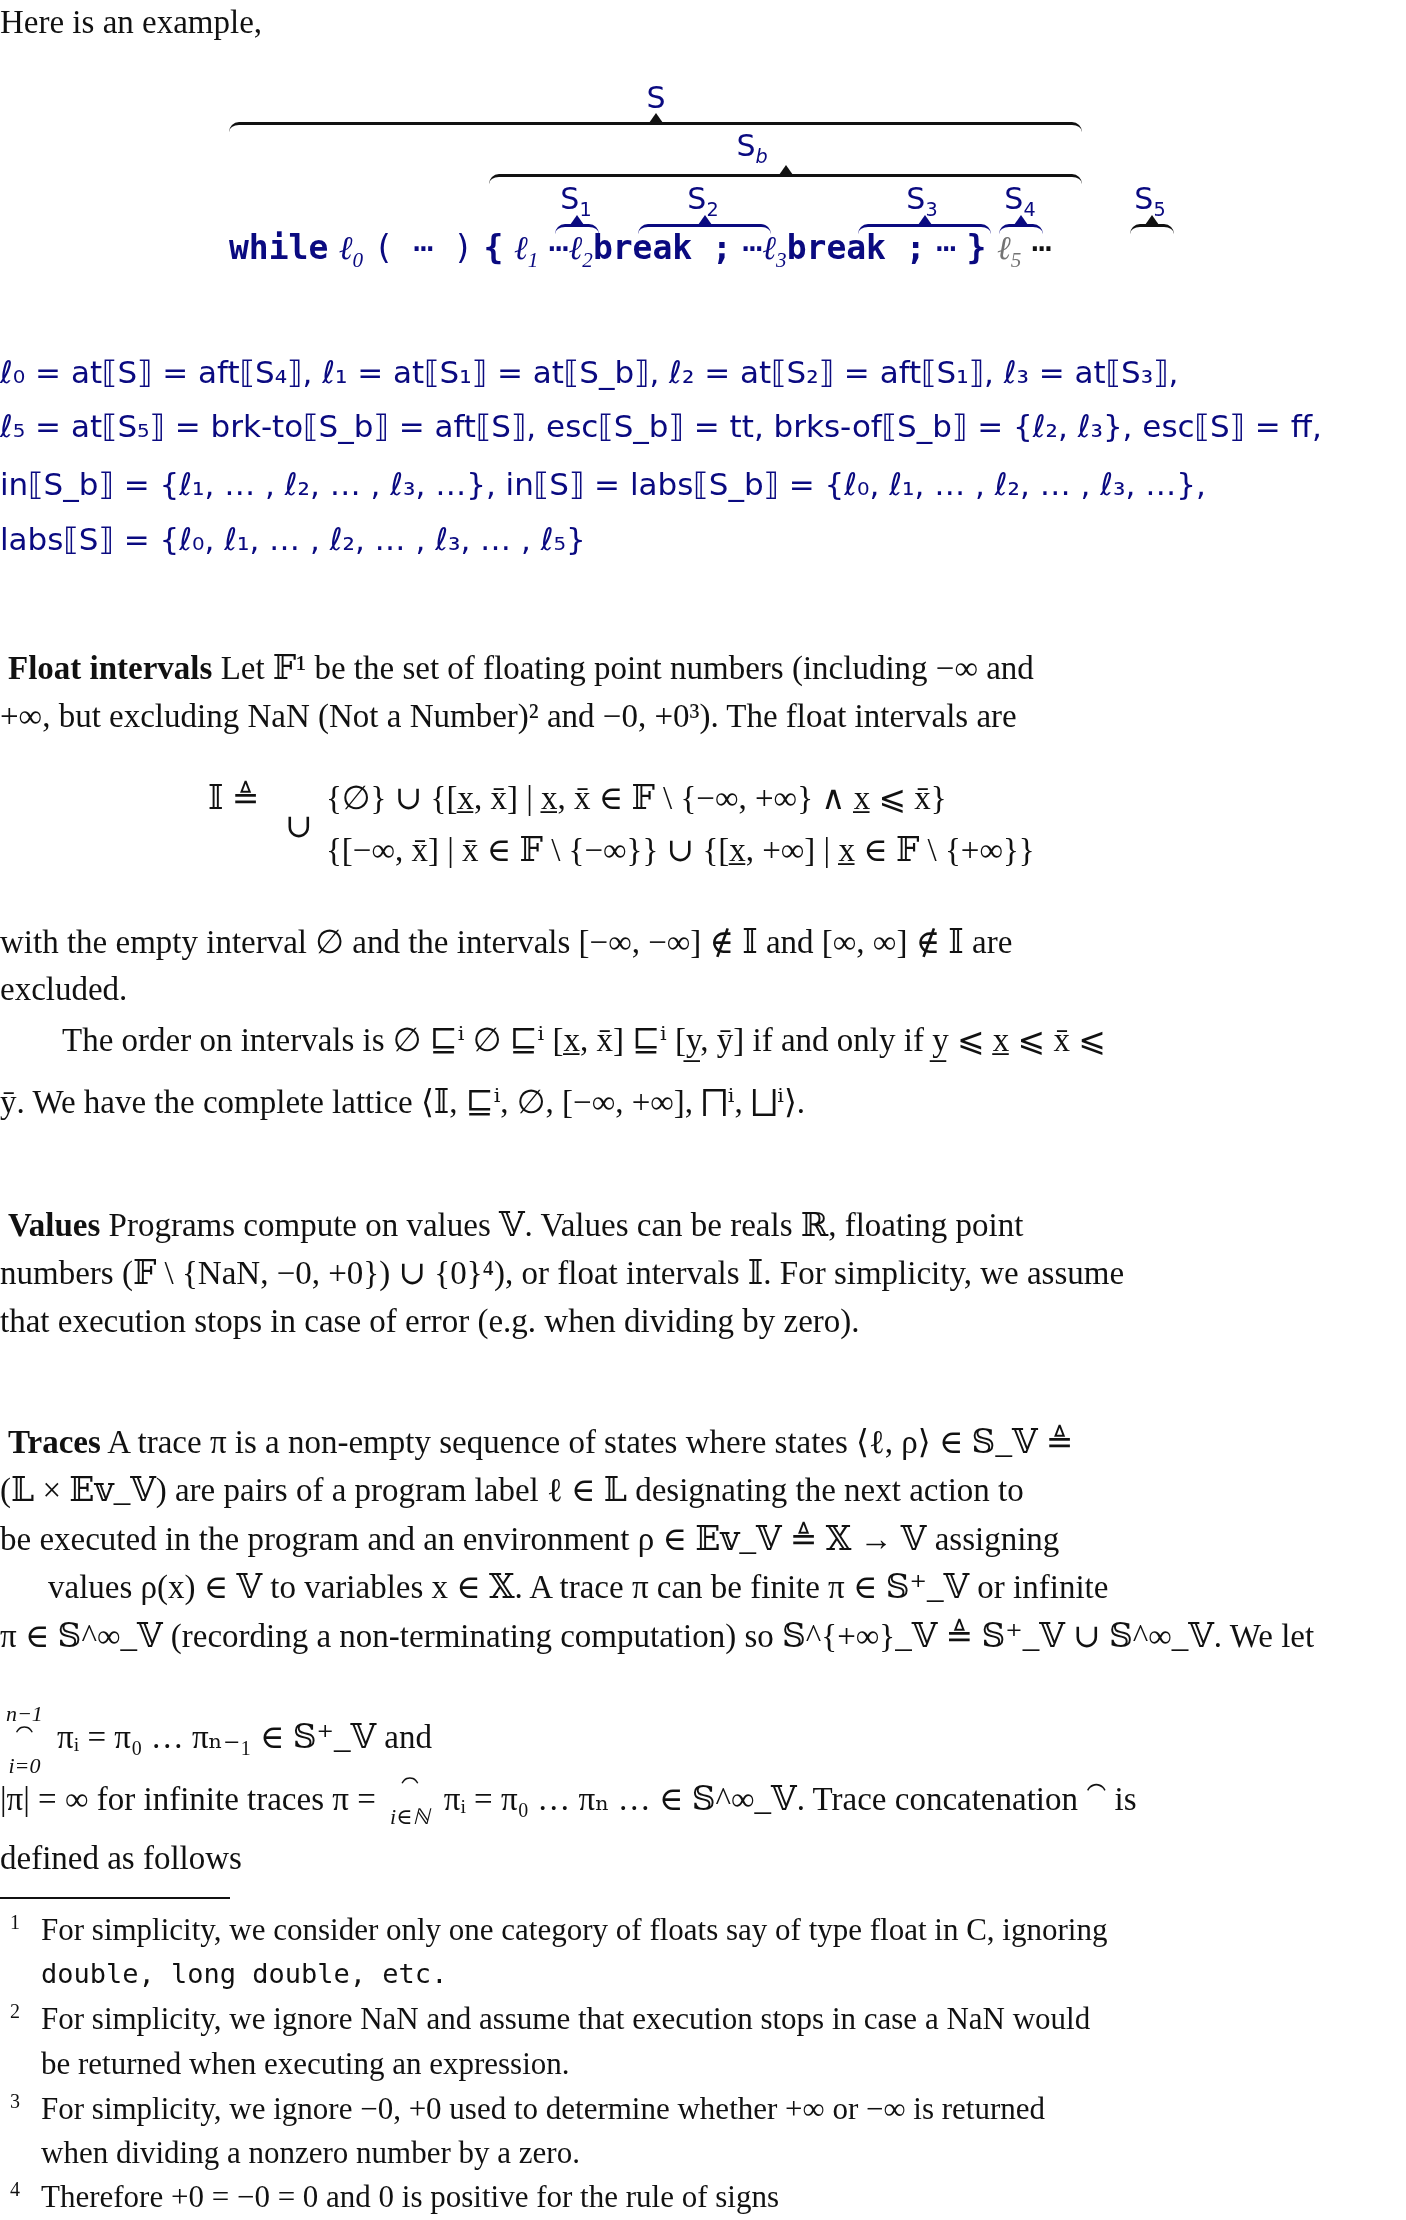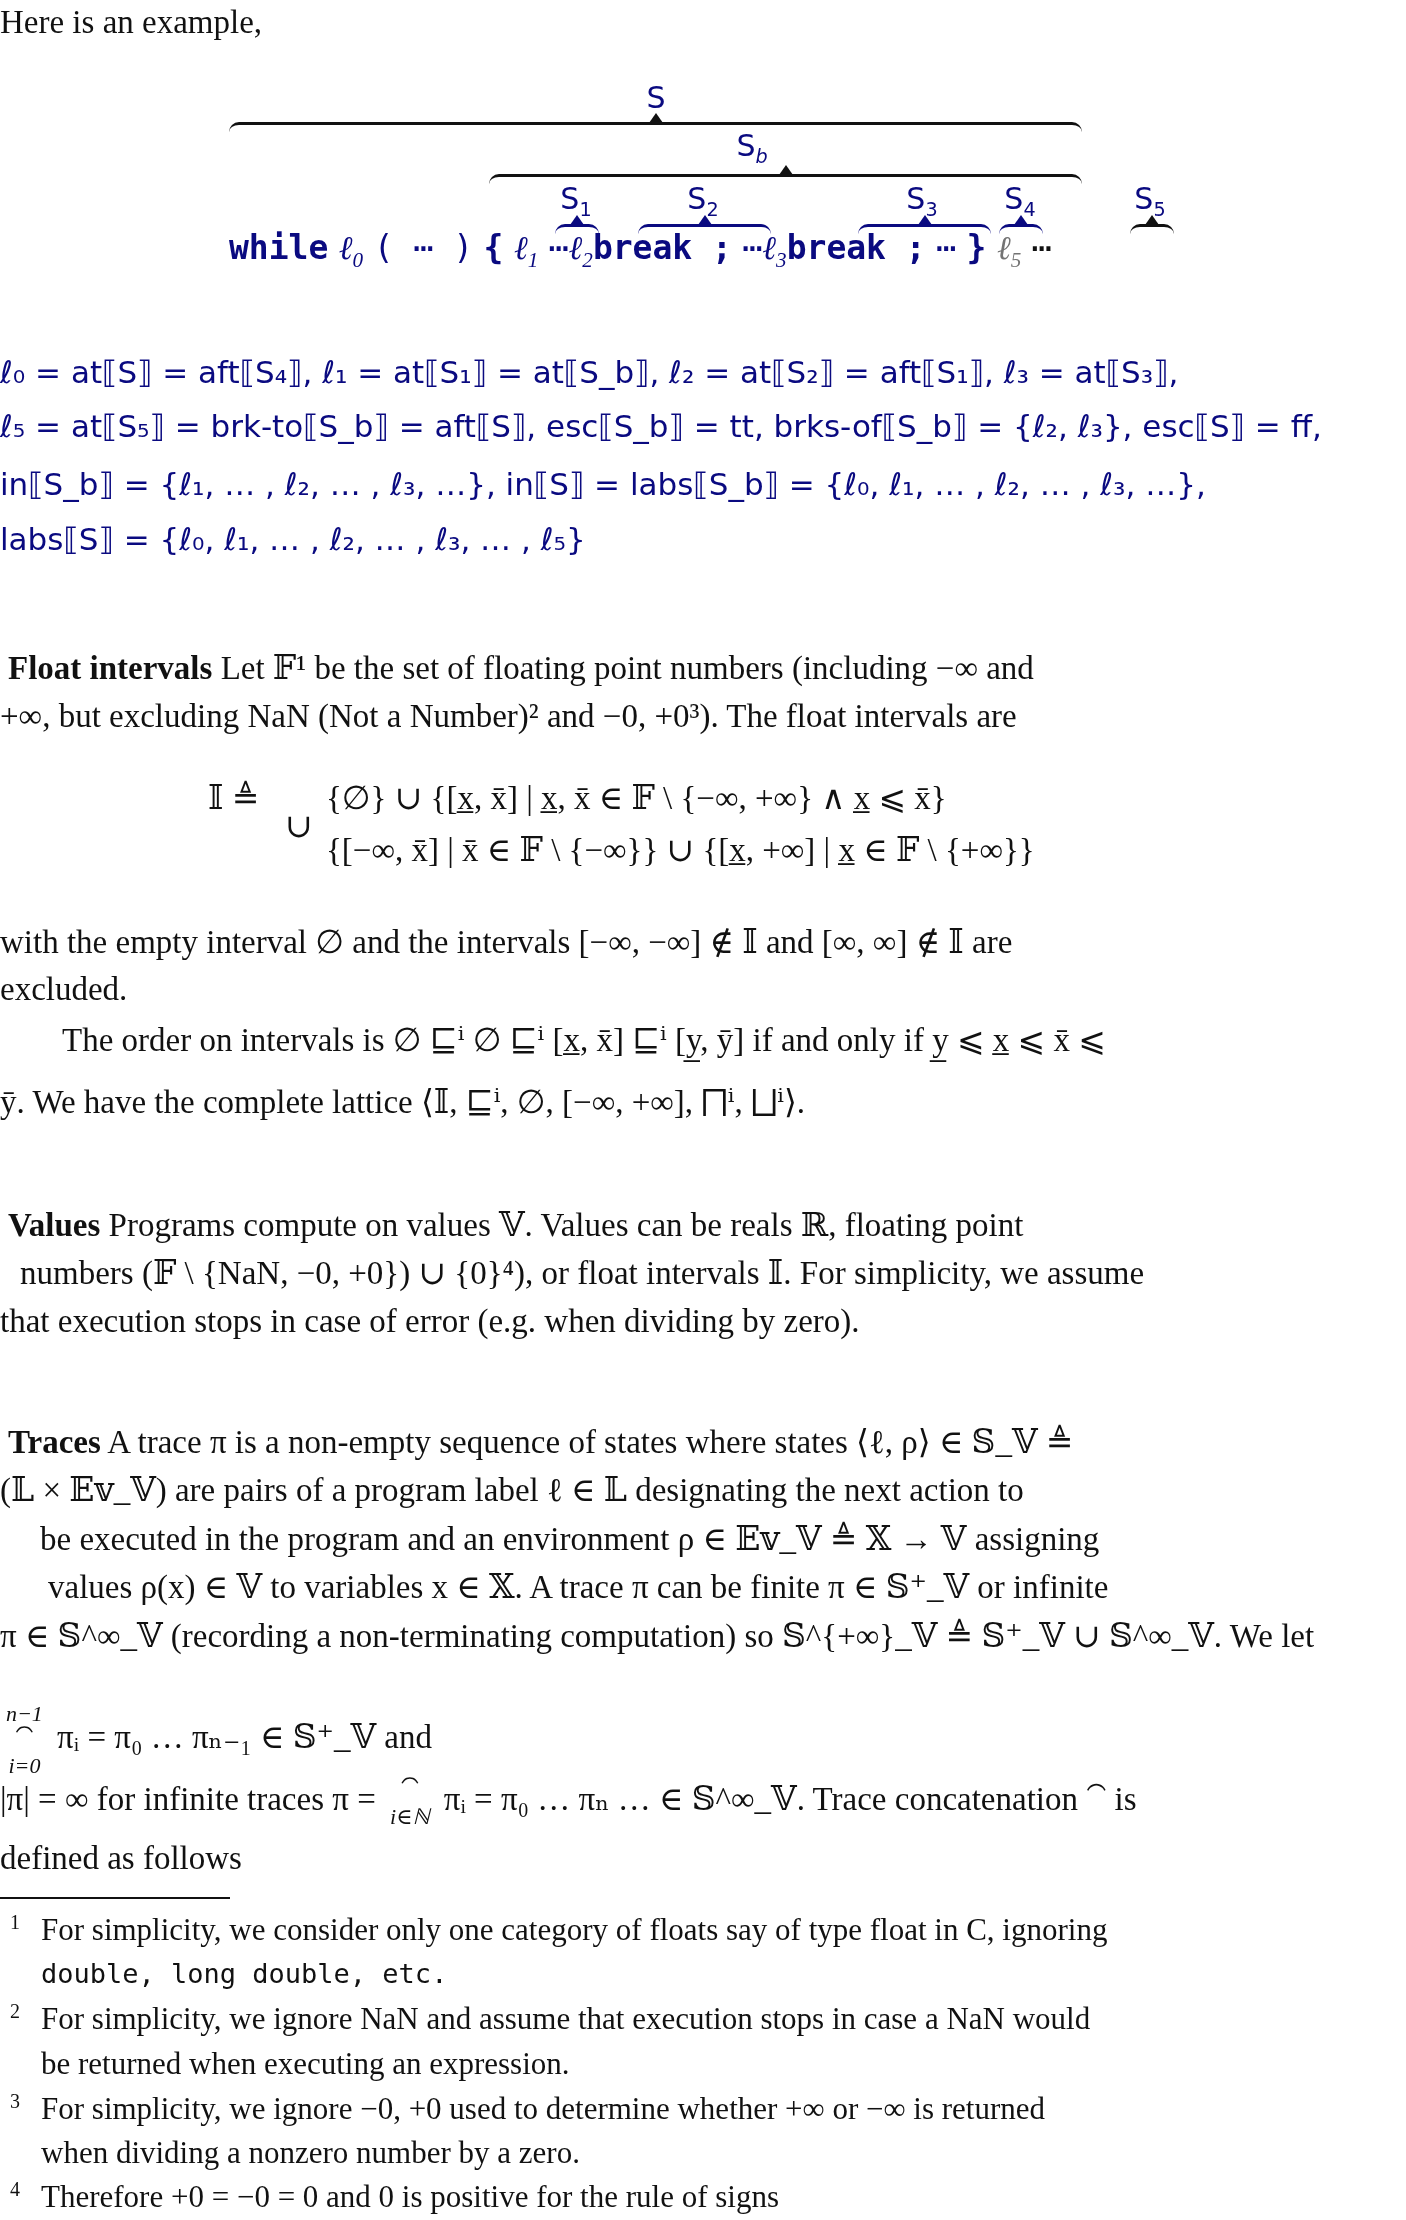--- a/index.html
+++ b/index.html
@@ -108,31 +108,31 @@
   <div class="ln" style="top:969px;">excluded.</div>
   <div class="ln" style="top:1020px;left:62px;">The order on intervals is ∅ ⊑ⁱ ∅ ⊑ⁱ [x̲, x̄] ⊑ⁱ [y̲, ȳ] if and only if y̲ ⩽ x̲ ⩽ x̄ ⩽</div>
   <div class="ln" style="top:1082px;">ȳ. We have the complete lattice ⟨𝕀, ⊑ⁱ, ∅, [−∞, +∞], ⨅ⁱ, ⨆ⁱ⟩.</div>
 </div>
 
 <div>
   <div class="ln" style="top:1205px;">
     <span class="bold">Values</span>
     <span>Programs compute on values 𝕍. Values can be reals ℝ, floating point</span>
   </div>
-  <div class="ln" style="top:1253px;padding-left:20px;">numbers (𝔽 \ {NaN, −0, +0}) ∪ {0}⁴), or float intervals 𝕀. For simplicity, we assume</div>
+  <div class="ln" style="top:1253px;">numbers (𝔽 \ {NaN, −0, +0}) ∪ {0}⁴), or float intervals 𝕀. For simplicity, we assume</div>
   <div class="ln" style="top:1301px;">that execution stops in case of error (e.g. when dividing by zero).</div>
 </div>
 
 <div>
   <div class="ln" style="top:1422px;">
     <span class="bold">Traces</span>
     <span>A trace π is a non-empty sequence of states where states ⟨ℓ, ρ⟩ ∈ 𝕊_𝕍 ≜</span>
   </div>
   <div class="ln" style="top:1470px;">(𝕃 × 𝔼𝕧_𝕍) are pairs of a program label ℓ ∈ 𝕃 designating the next action to</div>
-  <div class="ln" style="top:1519px;margin-left:40px;">be executed in the program and an environment ρ ∈ 𝔼𝕧_𝕍 ≜ 𝕏 → 𝕍 assigning</div>
+  <div class="ln" style="top:1519px;">be executed in the program and an environment ρ ∈ 𝔼𝕧_𝕍 ≜ 𝕏 → 𝕍 assigning</div>
   <div class="ln" style="top:1567px;padding-left:48px;">values ρ(x) ∈ 𝕍 to variables x ∈ 𝕏. A trace π can be finite π ∈ 𝕊⁺_𝕍 or infinite</div>
   <div class="ln" style="top:1616px;">π ∈ 𝕊^∞_𝕍 (recording a non-terminating computation) so 𝕊^{+∞}_𝕍 ≜ 𝕊⁺_𝕍 ∪ 𝕊^∞_𝕍. We let</div>
 
   <div class="ln" style="top:1703px;">
     <span class="stack" style="margin:0 6px;">
       <span style="font-size:22px;font-style:italic;">n−1</span>
       <span style="font-size:30px;">⁀</span>
       <span style="font-size:22px;font-style:italic;">i=0</span>
     </span>
     <span>πᵢ = π₀ … πₙ₋₁ ∈ 𝕊⁺_𝕍 and</span>

